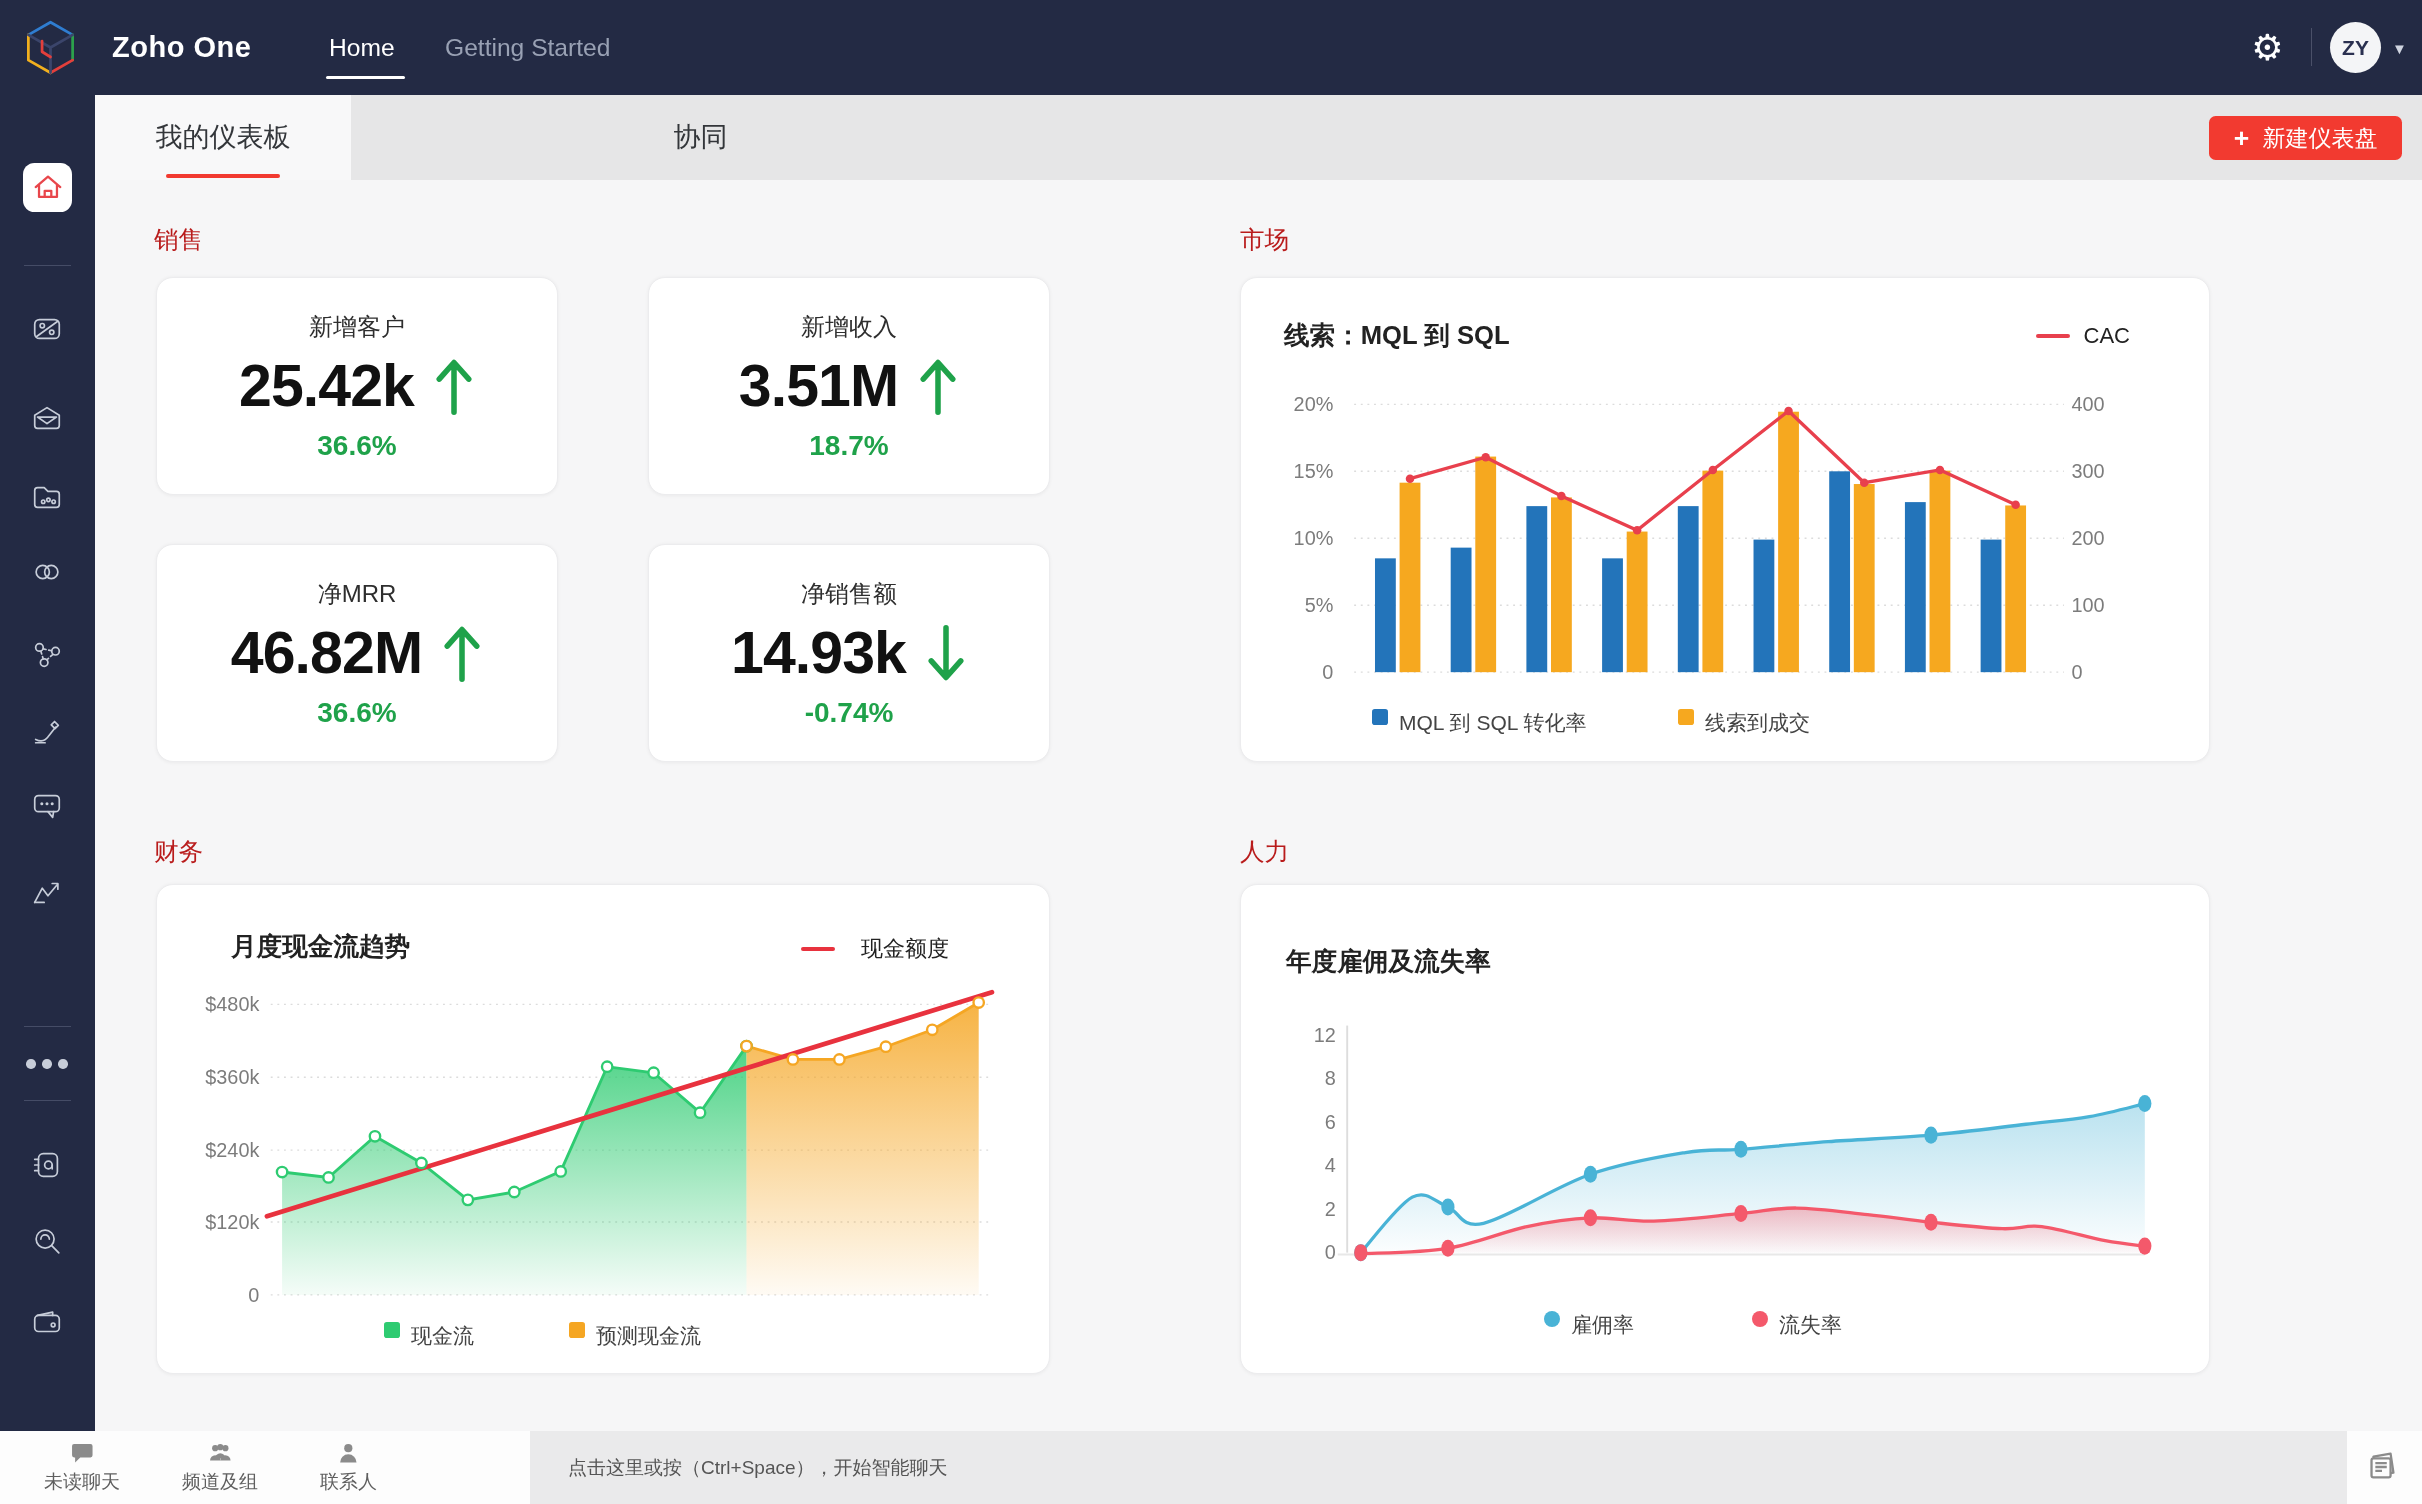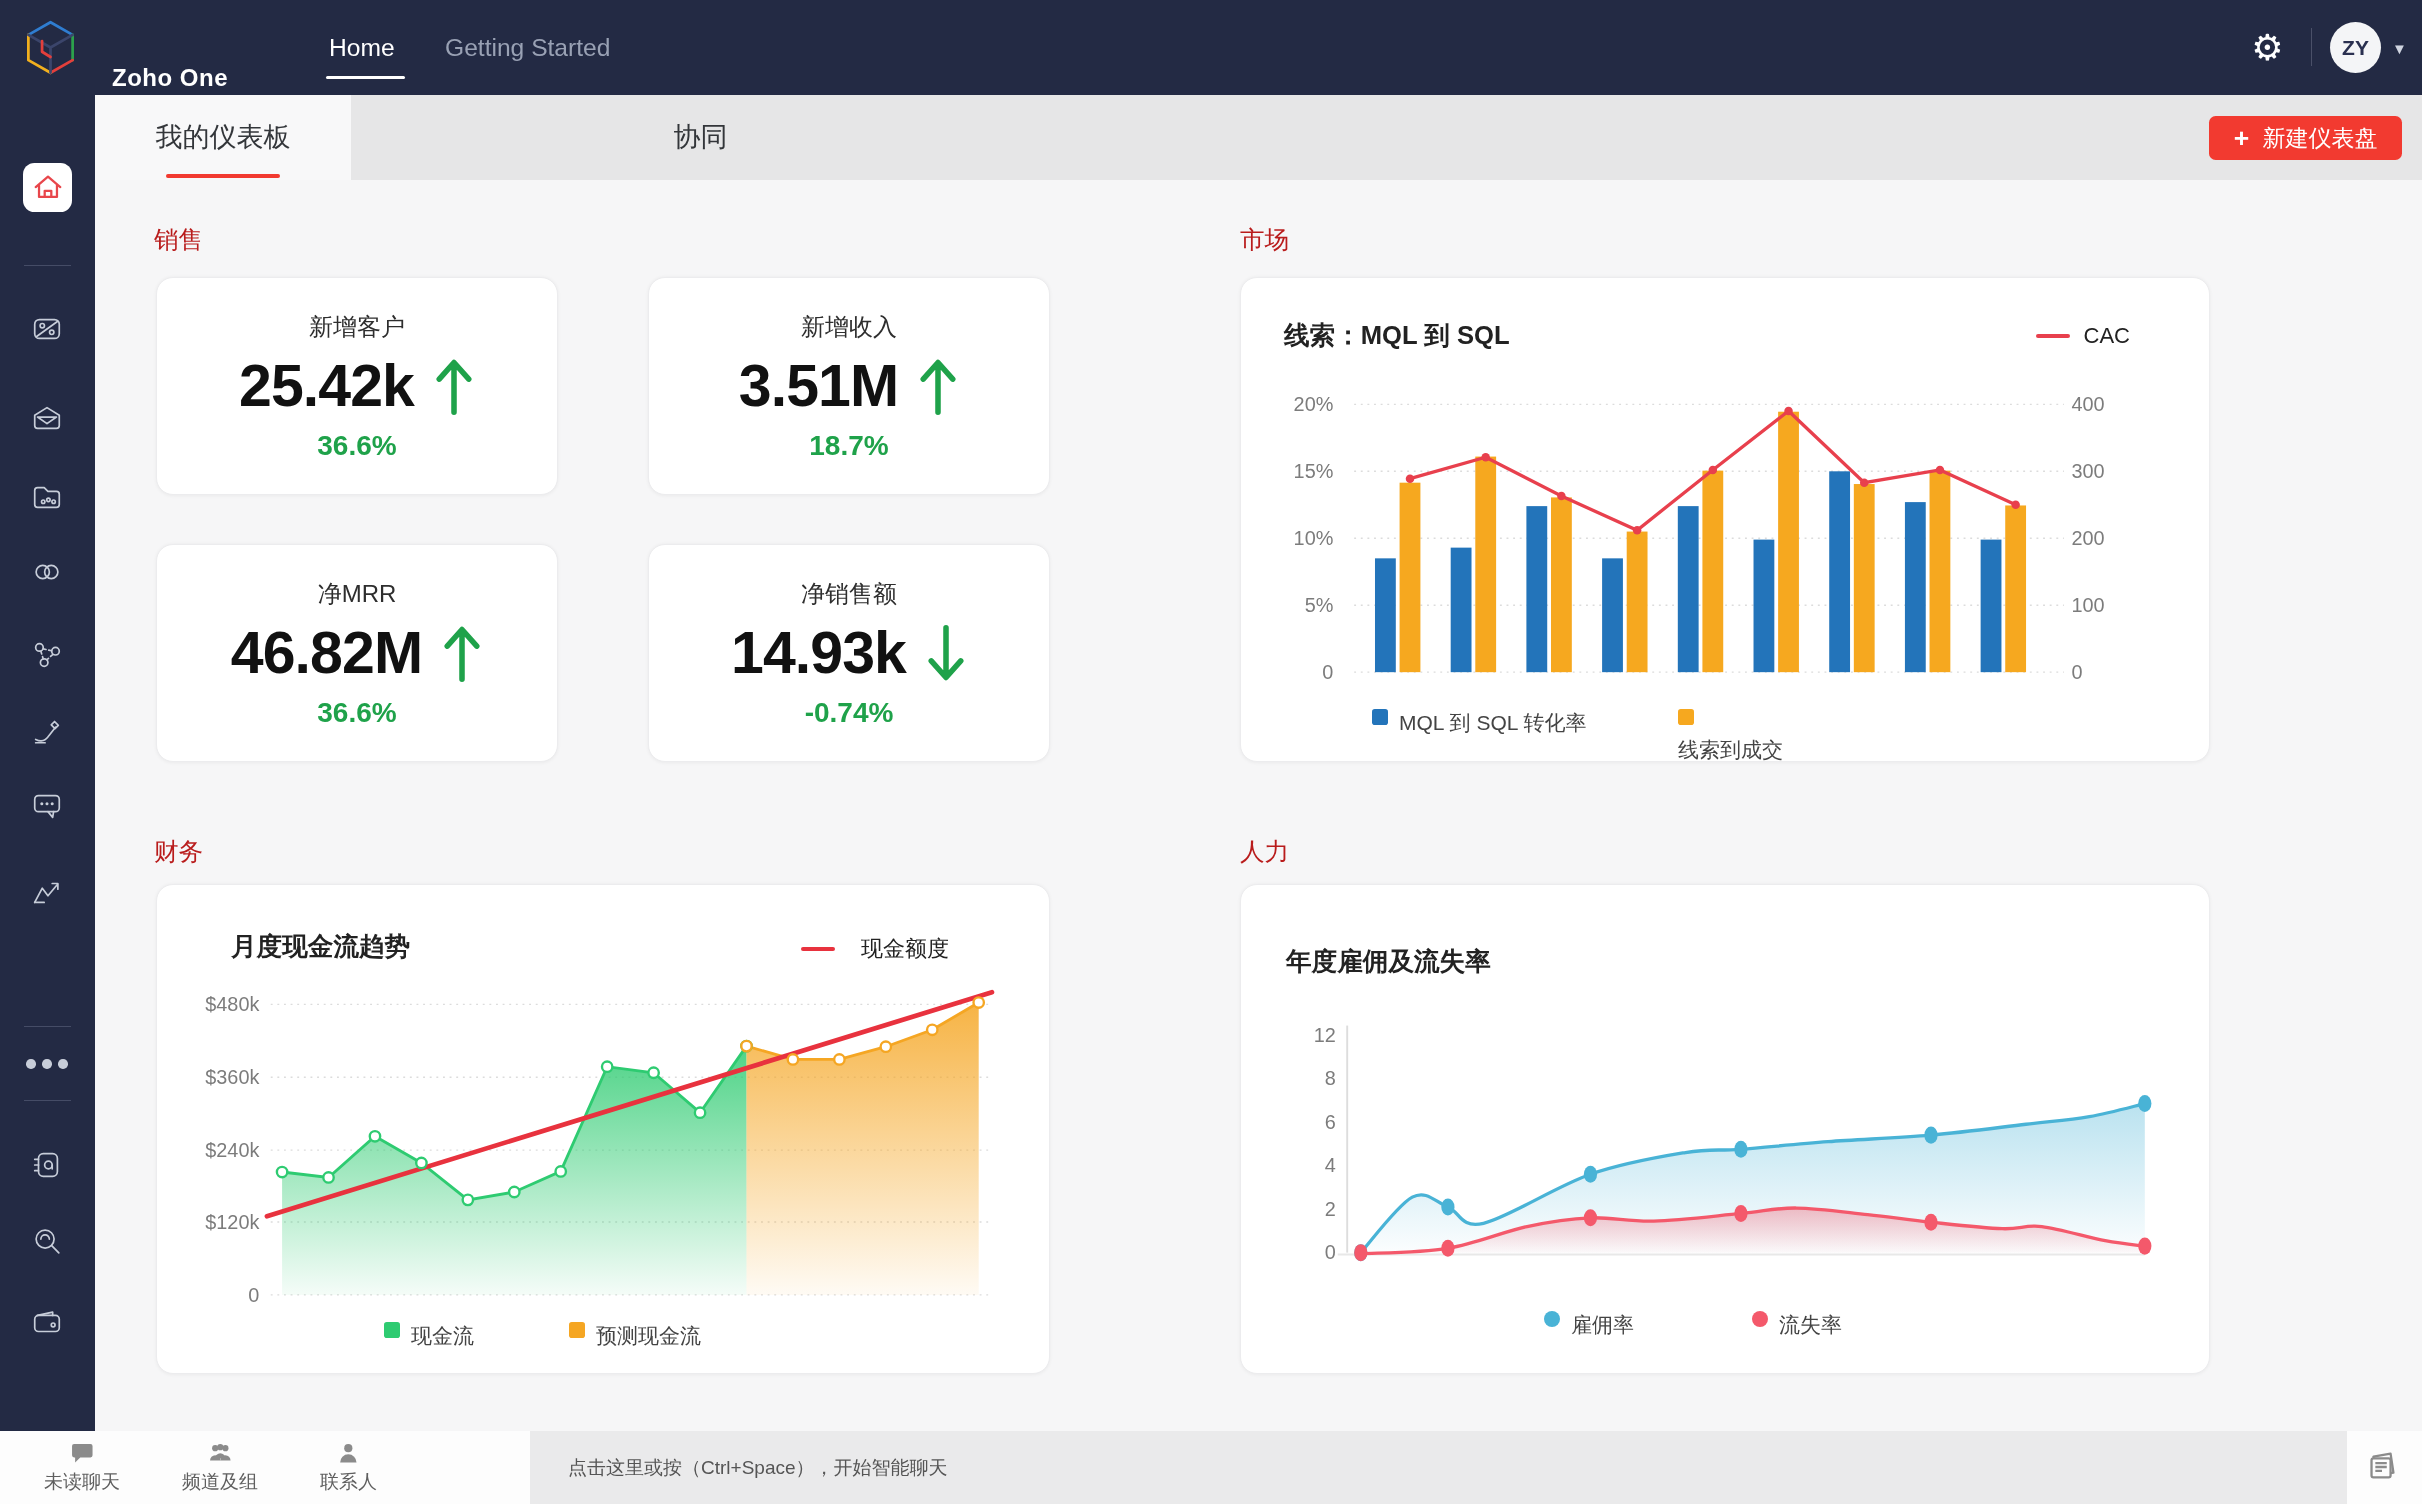--- a/index.html
+++ b/index.html
@@ -3,21 +3,21 @@
 <meta charset="utf-8">
 <style>
   * { margin:0; padding:0; box-sizing:border-box; }
   html,body { background:#d8d8d8; }
   .screen {
     position:relative; width:2423px; height:1505px; overflow:hidden;
     background:#f6f6f7; font-family:"Liberation Sans","DejaVu Sans",sans-serif;
   }
   
   .topbar { position:absolute; left:0; top:0; width:2423px; height:95px; background:#232a44; z-index:5; }
-  .brand { position:absolute; left:112px; top:0; height:95px; line-height:95px; color:#fff; font-size:24px; font-weight:bold; letter-spacing:0.5px;margin-top:30px; }
+  .brand { position:absolute; left:112px; top:0; height:95px; line-height:95px; color:#fff; font-size:29px; font-weight:bold; letter-spacing:0.5px; }
   .logo { position:absolute; left:21px; top:18px; }
   .topnav-item { position:absolute; top:34px; font-size:24.6px; color:#99a1b4; cursor:pointer; }
   .topnav-item.active { color:#fff; }
   .topnav-underline { position:absolute; left:326px; top:76px; width:79px; height:2.8px; background:#fff; border-radius:1.9px; }
   .gear { position:absolute; left:2245px; top:24.6px; width:45px; height:45px; color:#fff; font-size:36px; line-height:45px; text-align:center; cursor:pointer; }
   .top-divider { position:absolute; left:2311px; top:28px; width:0.9px; height:38px; background:#4a5068; }
   .avatar { position:absolute; left:2330px; top:22px; width:51px; height:51px; border-radius:50%; background:#f4f5f7; color:#2a3050; font-size:21px; font-weight:bold; text-align:center; line-height:51px; cursor:pointer; }
   .caret { position:absolute; left:2392px; top:40px; color:#cfd4e0; font-size:15px; cursor:pointer; }
   
   .sidebar { position:absolute; left:0; top:95px; width:95px; height:1336px; background:#232a44; z-index:4; }
@@ -298,21 +298,21 @@
         <circle cx="469" cy="102.33500000000001" r="4.5" fill="#e8404d"></circle>
         <circle cx="549" cy="40.07499999999999" r="4.5" fill="#e8404d"></circle>
         <circle cx="629" cy="115.7775" r="4.5" fill="#e8404d"></circle>
         <circle cx="709" cy="102.33500000000001" r="4.5" fill="#e8404d"></circle>
         <circle cx="789" cy="139.125" r="4.5" fill="#e8404d"></circle>
       </svg>
     <div class="sq-legend" style="left:131px; top:431px;">
       <span class="sq" style="background:#2374ba;"></span>
       <span>MQL 到 SQL 转化率</span>
     </div>
-    <div class="sq-legend" style="left:437px; top:431px;flex-direction:column;">
+    <div class="sq-legend" style="left:437px; top:431px;">
       <span class="sq" style="background:#f6a81f;"></span>
       <span>线索到成交</span>
     </div>
   </div>
 
   <div class="card" style="left:156px; top:884px; width:894px; height:490px;">
     <div class="chart-title" style="left:74px; top:44px;">月度现金流趋势</div>
     <div class="line-legend" style="right:100px; top:49px;gap:26px;">
       <span class="dash" style="background:#e8323e;"></span>
       <span>现金额度</span>

